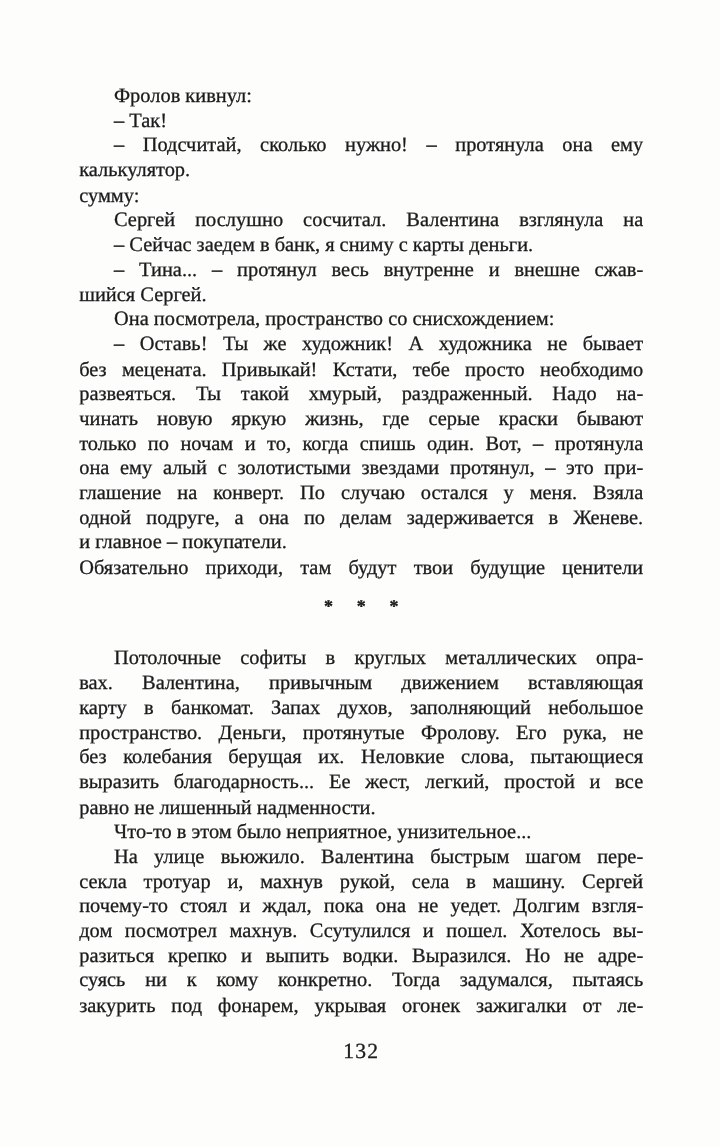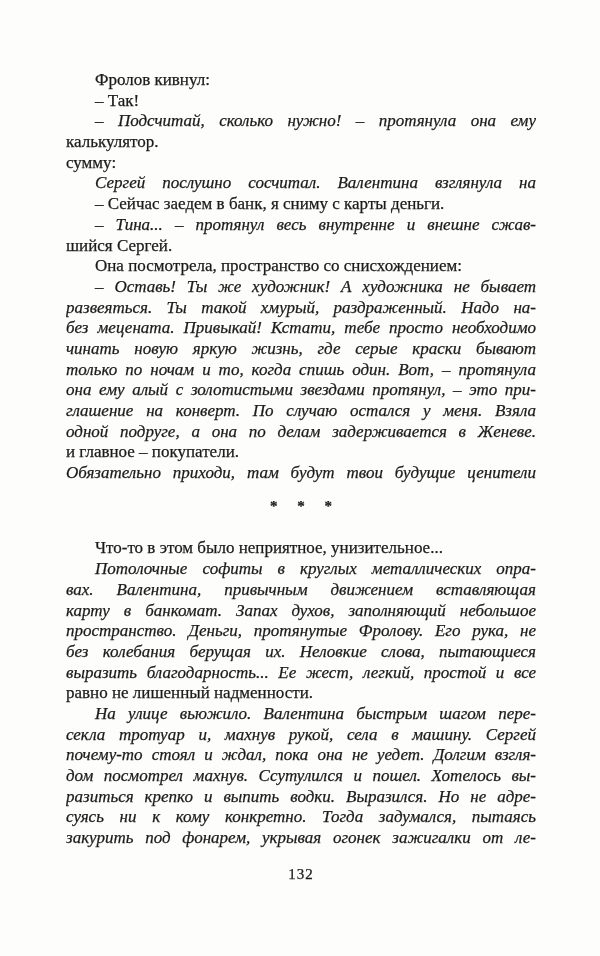--- a/index.html
+++ b/index.html
@@ -28,37 +28,36 @@
     font-size: 17px;
     height: 20.7px;
     line-height: 20.7px;
     white-space: normal;
     overflow: hidden;
     text-align: left;
   }
   .line.justify {
     text-align: justify;
     text-align-last: justify;
-    font-style: italic;
   }
   .line.indent { text-indent: 29px; }
   .separator {
     height: 20.7px;
     line-height: 20.7px;
     margin: 12px 0 22px 0;
     text-align: center;
     font-weight: bold;
     font-size: 15px;
     letter-spacing: 8px;
     padding-left: 8px; 
   }
   .page-number {
     margin-top: 17px;
     text-align: center;
-    font-size: 15px;
+    font-size: 18px;
     letter-spacing: 1px;
   }
 </style>
 </head>
 <body>
 
 <div class="page">
   <div class="text-column">
 
     <div class="para">
@@ -80,42 +79,42 @@
       </div>
       <div class="para">
         <div class="line indent justify">– Тина... – протянул весь внутренне и внешне сжав-</div>
         <div class="line">шийся Сергей.</div>
       </div>
       <div class="para">
         <div class="line indent">Она посмотрела, пространство со снисхождением:</div>
       </div>
       <div class="para">
         <div class="line indent justify">– Оставь! Ты же художник! А художника не бывает</div>
+        <div class="line justify">без мецената. Привыкай! Кстати, тебе просто необходимо</div>
         <div class="line justify">развеяться. Ты такой хмурый, раздраженный. Надо на-</div>
-        <div class="line justify">без мецената. Привыкай! Кстати, тебе просто необходимо</div>
         <div class="line justify">чинать новую яркую жизнь, где серые краски бывают</div>
         <div class="line justify">только по ночам и то, когда спишь один. Вот, – протянула</div>
         <div class="line justify">она ему алый с золотистыми звездами протянул, – это при-</div>
         <div class="line justify">глашение на конверт. По случаю остался у меня. Взяла</div>
         <div class="line justify">одной подруге, а она по делам задерживается в Женеве.</div>
         <div class="line">и главное – покупатели.</div>
         <div class="line justify">Обязательно приходи, там будут твои будущие ценители</div>
       </div>
       <div class="separator">* * *</div>
       <div class="para">
-        <div class="line indent">Что-то в этом было неприятное, унизительное...</div>
-      </div>
-      <div class="para">
         <div class="line indent justify">Потолочные софиты в круглых металлических опра-</div>
         <div class="line justify">вах. Валентина, привычным движением вставляющая</div>
         <div class="line justify">карту в банкомат. Запах духов, заполняющий небольшое</div>
         <div class="line justify">пространство. Деньги, протянутые Фролову. Его рука, не</div>
         <div class="line justify">без колебания берущая их. Неловкие слова, пытающиеся</div>
         <div class="line justify">выразить благодарность... Ее жест, легкий, простой и все</div>
         <div class="line">равно не лишенный надменности.</div>
+      </div>
+      <div class="para">
+        <div class="line indent">Что-то в этом было неприятное, унизительное...</div>
       </div>
       <div class="para">
         <div class="line indent justify">На улице вьюжило. Валентина быстрым шагом пере-</div>
         <div class="line justify">секла тротуар и, махнув рукой, села в машину. Сергей</div>
         <div class="line justify">почему-то стоял и ждал, пока она не уедет. Долгим взгля-</div>
         <div class="line justify">дом посмотрел махнув. Ссутулился и пошел. Хотелось вы-</div>
         <div class="line justify">разиться крепко и выпить водки. Выразился. Но не адре-</div>
         <div class="line justify">суясь ни к кому конкретно. Тогда задумался, пытаясь</div>
         <div class="line justify">закурить под фонарем, укрывая огонек зажигалки от ле-</div>
       </div>

